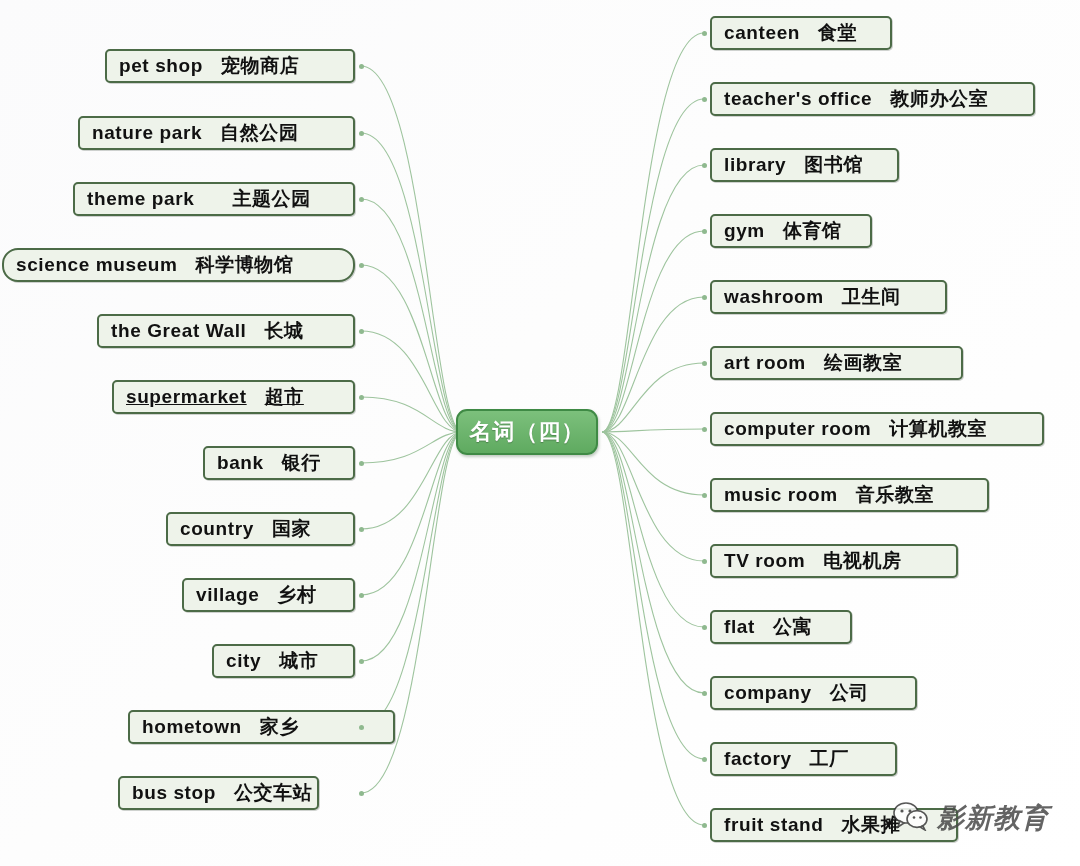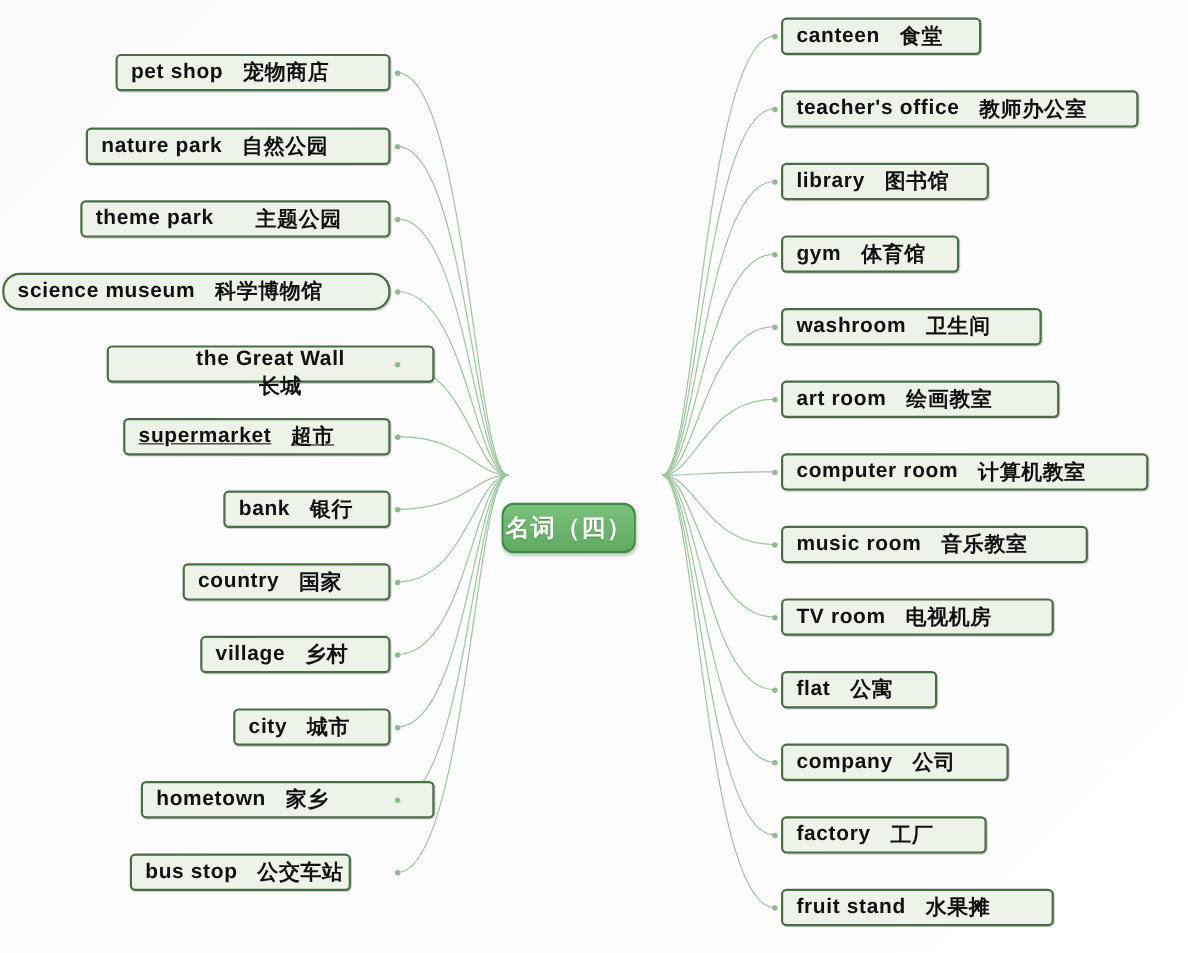--- a/index.html
+++ b/index.html
@@ -54,37 +54,36 @@
   .node .en { font-family: "Liberation Sans", sans-serif; }
   .node .zh {
     font-family: "DejaVu Sans", sans-serif;
     margin-left: 18px;
     font-weight: bold;
   }
   #center-node {
     position: absolute;
     left: 456px;
     top: 409px;
-    width: 122px;
+    width: 142px;
     height: 46px;
     box-sizing: border-box;
     display: flex;
     align-items: center;
     justify-content: center;
     background: linear-gradient(180deg, #7cc07c 0%, #5faa60 100%);
     border: 2px solid #3f8a45;
     border-radius: 11px;
     color: #ffffff;
     font-size: 22px;
     font-weight: bold;
     font-family: "DejaVu Sans", sans-serif;
     letter-spacing: 1px;
     text-shadow: 0 1px 1px rgba(0,0,0,0.25);
     box-shadow: 1px 2px 3px rgba(80,110,80,0.35);
-    margin-top: 48px;
   }
   .dot {
     position: absolute;
     width: 5px;
     height: 5px;
     border-radius: 50%;
     background: #8fb98f;
   }
   #watermark {
     position: absolute;
@@ -147,21 +146,21 @@
         <span class="zh">自然公园</span>
       </div>
       <div class="node left" style="left: 73px; top: 182px; width: 282px; gap: 20px;">
         <span class="en">theme  park</span>
         <span class="zh">主题公园</span>
       </div>
       <div class="node left" style="left: 2px; top: 248px; width: 353px; border-radius: 16px;">
         <span class="en">science  museum</span>
         <span class="zh">科学博物馆</span>
       </div>
-      <div class="node left" style="left: 97px; top: 314px; width: 298px; flex-direction: column;">
+      <div class="node left" style="left: 97px; top: 314px; width: 258px;">
         <span class="en">the  Great  Wall</span>
         <span class="zh">长城</span>
       </div>
       <div class="node left" style="left: 112px; top: 380px; width: 243px; text-decoration: underline;">
         <span class="en">supermarket</span>
         <span class="zh">超市</span>
       </div>
       <div class="node left" style="left: 203px; top: 446px; width: 152px;">
         <span class="en">bank</span>
         <span class="zh">银行</span>
@@ -239,20 +238,35 @@
       <div class="node right" style="left: 710px; top: 808px; width: 248px;">
         <span class="en">fruit  stand</span>
         <span class="zh">水果摊</span>
       </div>
     </div>
 
   <div id="center-node">
     <span>名词（四）</span>
   </div>
 
+  <div id="watermark">
+    <span>
+      <svg width="36" height="30" viewBox="0 0 36 30" xmlns="http://www.w3.org/2000/svg">
+        <ellipse cx="13" cy="12" rx="12" ry="10" fill="#ffffff" stroke="#3b3b3b" stroke-width="1.6"></ellipse>
+        <path d="M7 20 L5 26 L11 22 Z" fill="#ffffff" stroke="#3b3b3b" stroke-width="1.6"></path>
+        <circle cx="9" cy="10" r="1.6" fill="#3b3b3b"></circle>
+        <circle cx="17" cy="10" r="1.6" fill="#3b3b3b"></circle>
+        <ellipse cx="24" cy="18" rx="10" ry="8.4" fill="#ffffff" stroke="#3b3b3b" stroke-width="1.6"></ellipse>
+        <path d="M30 25 L32 29 L27 26 Z" fill="#ffffff" stroke="#3b3b3b" stroke-width="1.6"></path>
+        <circle cx="21" cy="16.5" r="1.3" fill="#3b3b3b"></circle>
+        <circle cx="27.5" cy="16.5" r="1.3" fill="#3b3b3b"></circle>
+      </svg>
+    </span>
+    <span class="wm-text">影新教育</span>
+  </div>
 
 <div class="dot" style="left: 358.5px; top: 63.5px;"></div>
     <div class="dot" style="left: 358.5px; top: 130.5px;"></div>
     <div class="dot" style="left: 358.5px; top: 196.5px;"></div>
     <div class="dot" style="left: 358.5px; top: 262.5px;"></div>
     <div class="dot" style="left: 358.5px; top: 328.5px;"></div>
     <div class="dot" style="left: 358.5px; top: 394.5px;"></div>
     <div class="dot" style="left: 358.5px; top: 460.5px;"></div>
     <div class="dot" style="left: 358.5px; top: 526.5px;"></div>
     <div class="dot" style="left: 358.5px; top: 592.5px;"></div>

